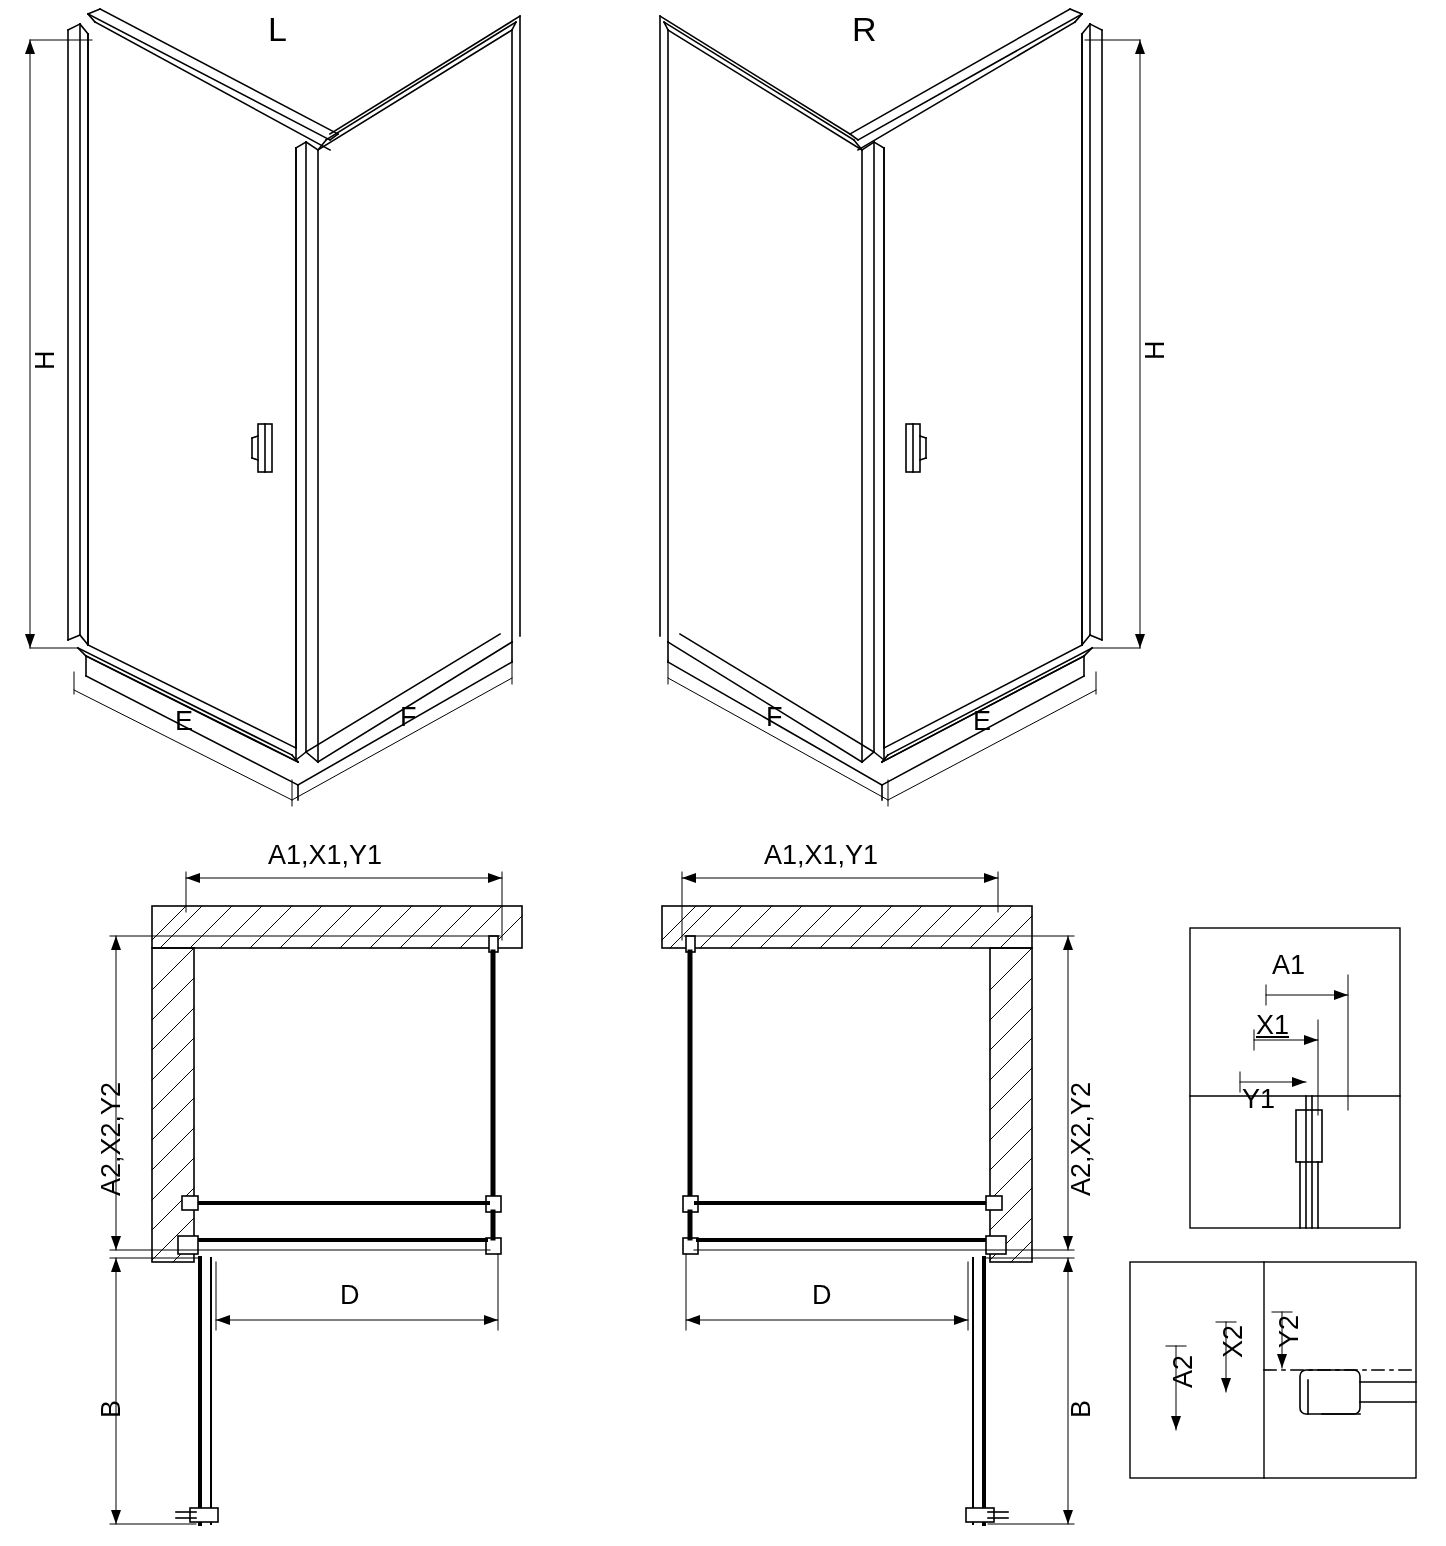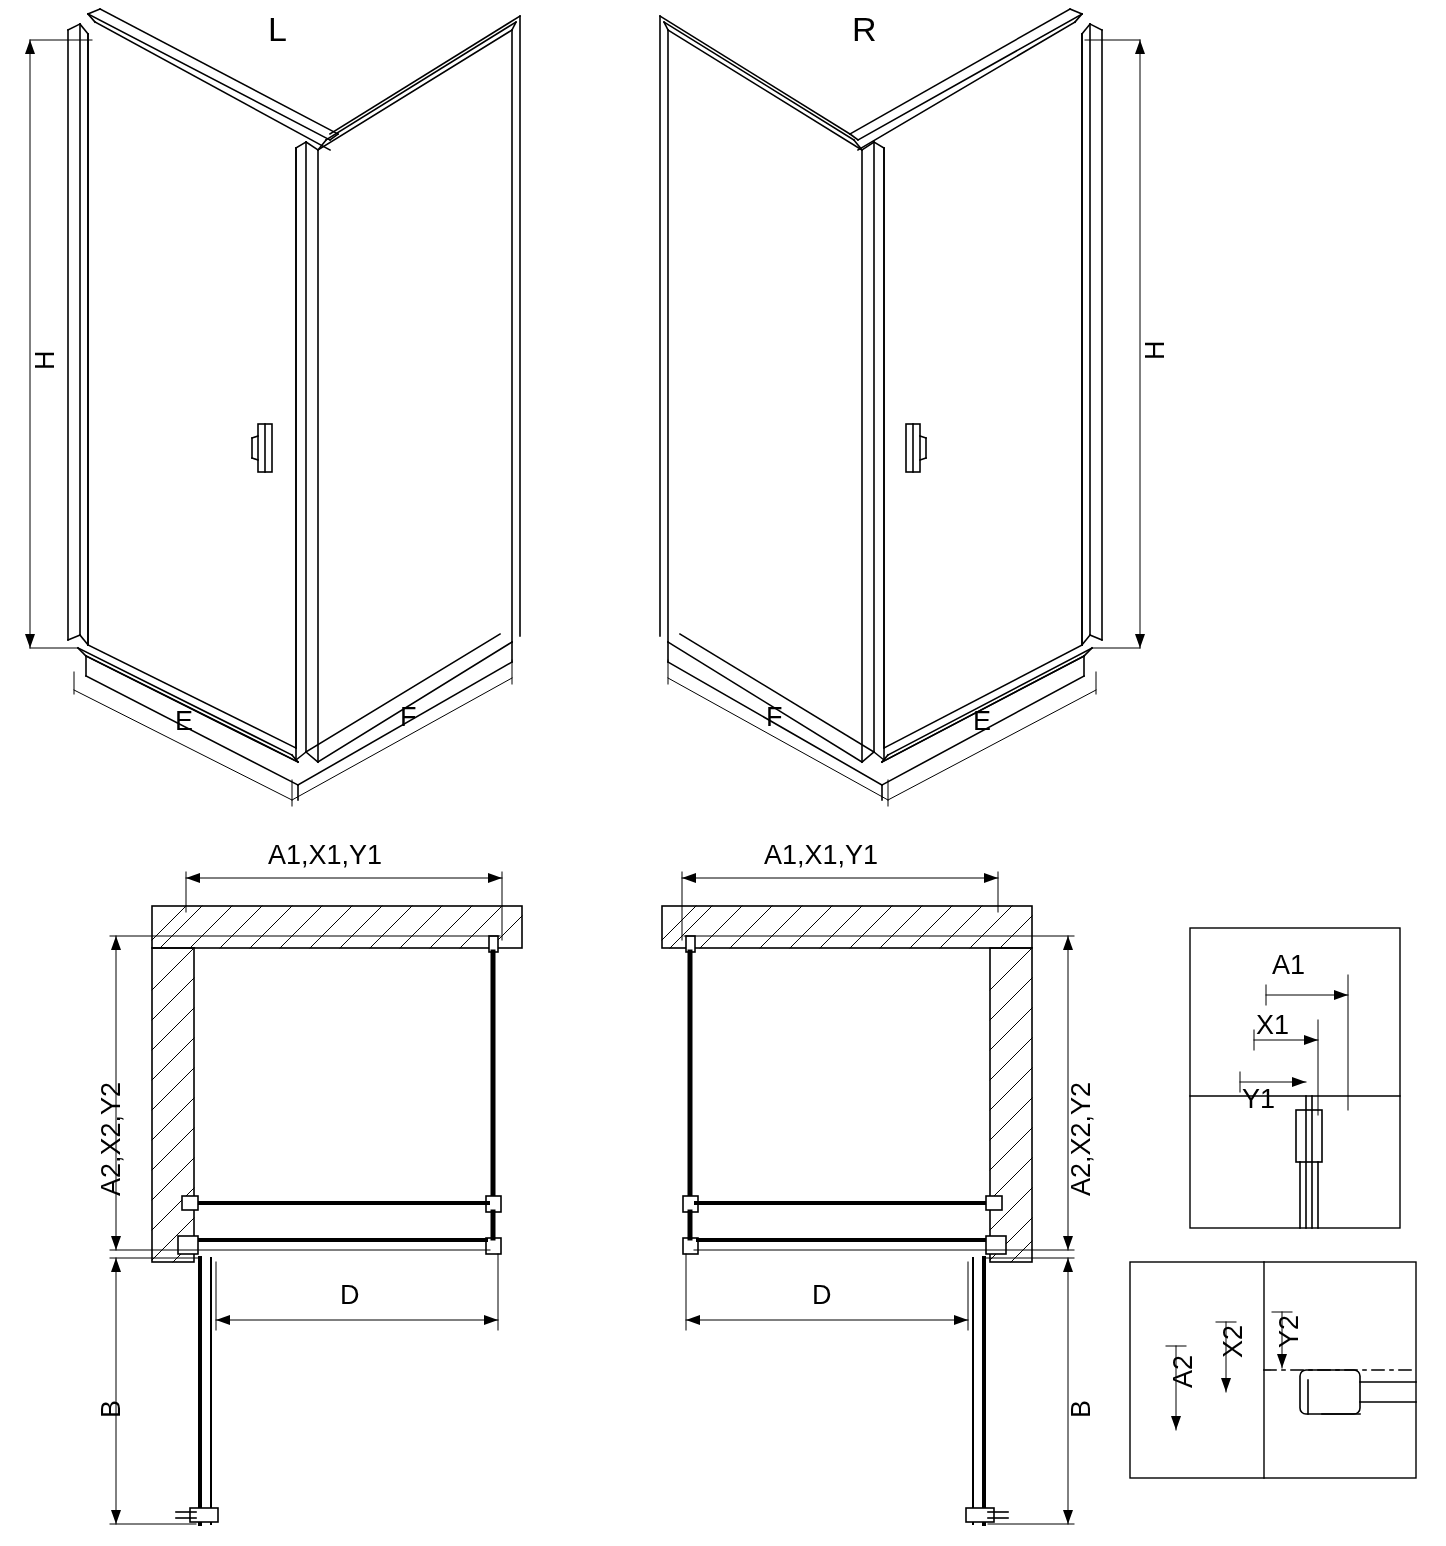--- a/index.html
+++ b/index.html
@@ -400,20 +400,20 @@
   <div class="lbl mid rot90" style="left:96px;top:1196px;">A2,X2,Y2</div>
   <div class="lbl mid rot90" style="left:1066px;top:1196px;">A2,X2,Y2</div>
 
   <div class="lbl mid" style="left:340px;top:1280px;">D</div>
   <div class="lbl mid" style="left:812px;top:1280px;">D</div>
 
   <div class="lbl mid rot90" style="left:96px;top:1418px;">B</div>
   <div class="lbl mid rot90" style="left:1066px;top:1418px;">B</div>
 
   <div class="lbl mid" style="left:1272px;top:950px;">A1</div>
-  <div class="lbl mid" style="left:1256px;top:1010px;">X1</div>
+  <div class="lbl mid" style="left:1256px;top:1010px;text-decoration:underline;">X1</div>
   <div class="lbl mid" style="left:1242px;top:1084px;">Y1</div>
 
   <div class="lbl mid rot90" style="left:1168px;top:1388px;">A2</div>
   <div class="lbl mid rot90" style="left:1218px;top:1358px;">X2</div>
   <div class="lbl mid rot90" style="left:1274px;top:1348px;">Y2</div>
 
 </div>
 
 </body></html>

